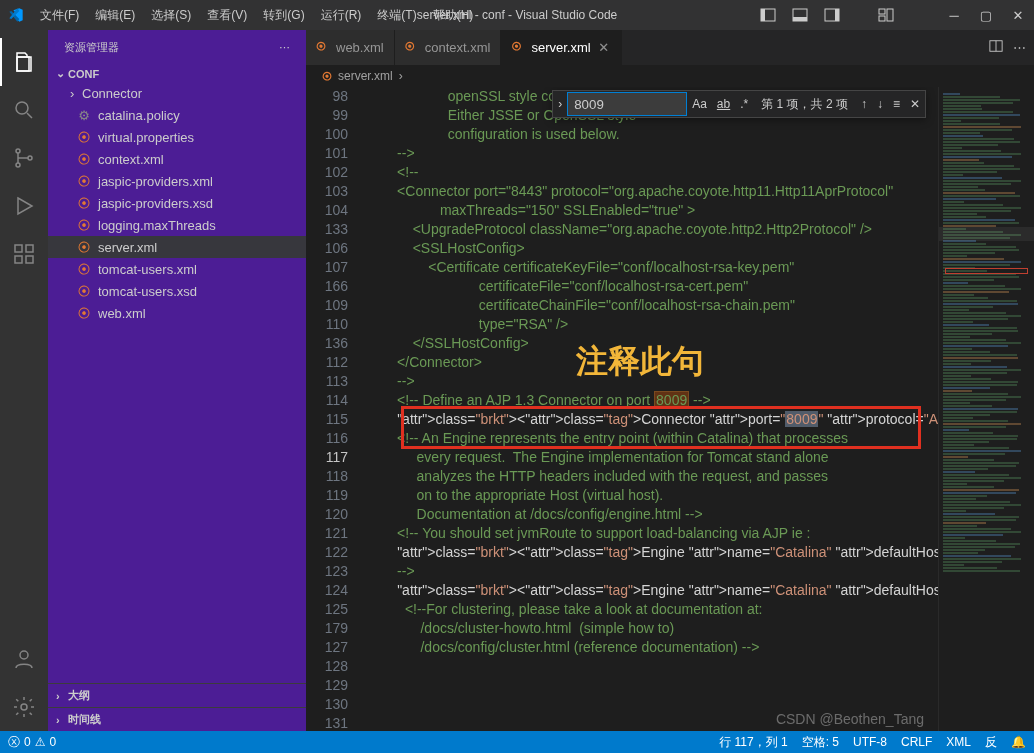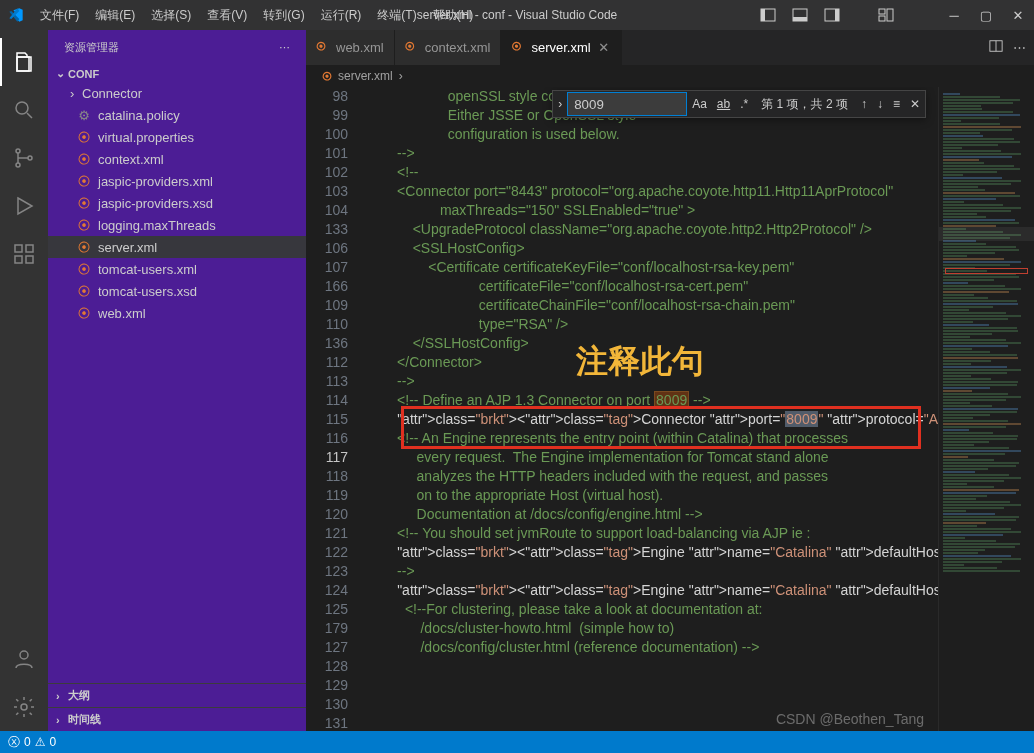--- a/index.html
+++ b/index.html
@@ -488,13 +488,22 @@
   </div>
 </div>
 
 <div class="status-bar">
   <div class="status-item">
     <span>ⓧ</span>
       <span>0</span>
     <span>⚠</span>
       <span>0</span>
   </div>
+  <div class="right">
+    <div class="status-item">行 117，列 1</div>
+    <div class="status-item">空格: 5</div>
+    <div class="status-item">UTF-8</div>
+    <div class="status-item">CRLF</div>
+    <div class="status-item">XML</div>
+    <div class="status-item">反</div>
+    <div class="status-item">🔔</div>
+  </div>
 </div>
 
 </body></html>

